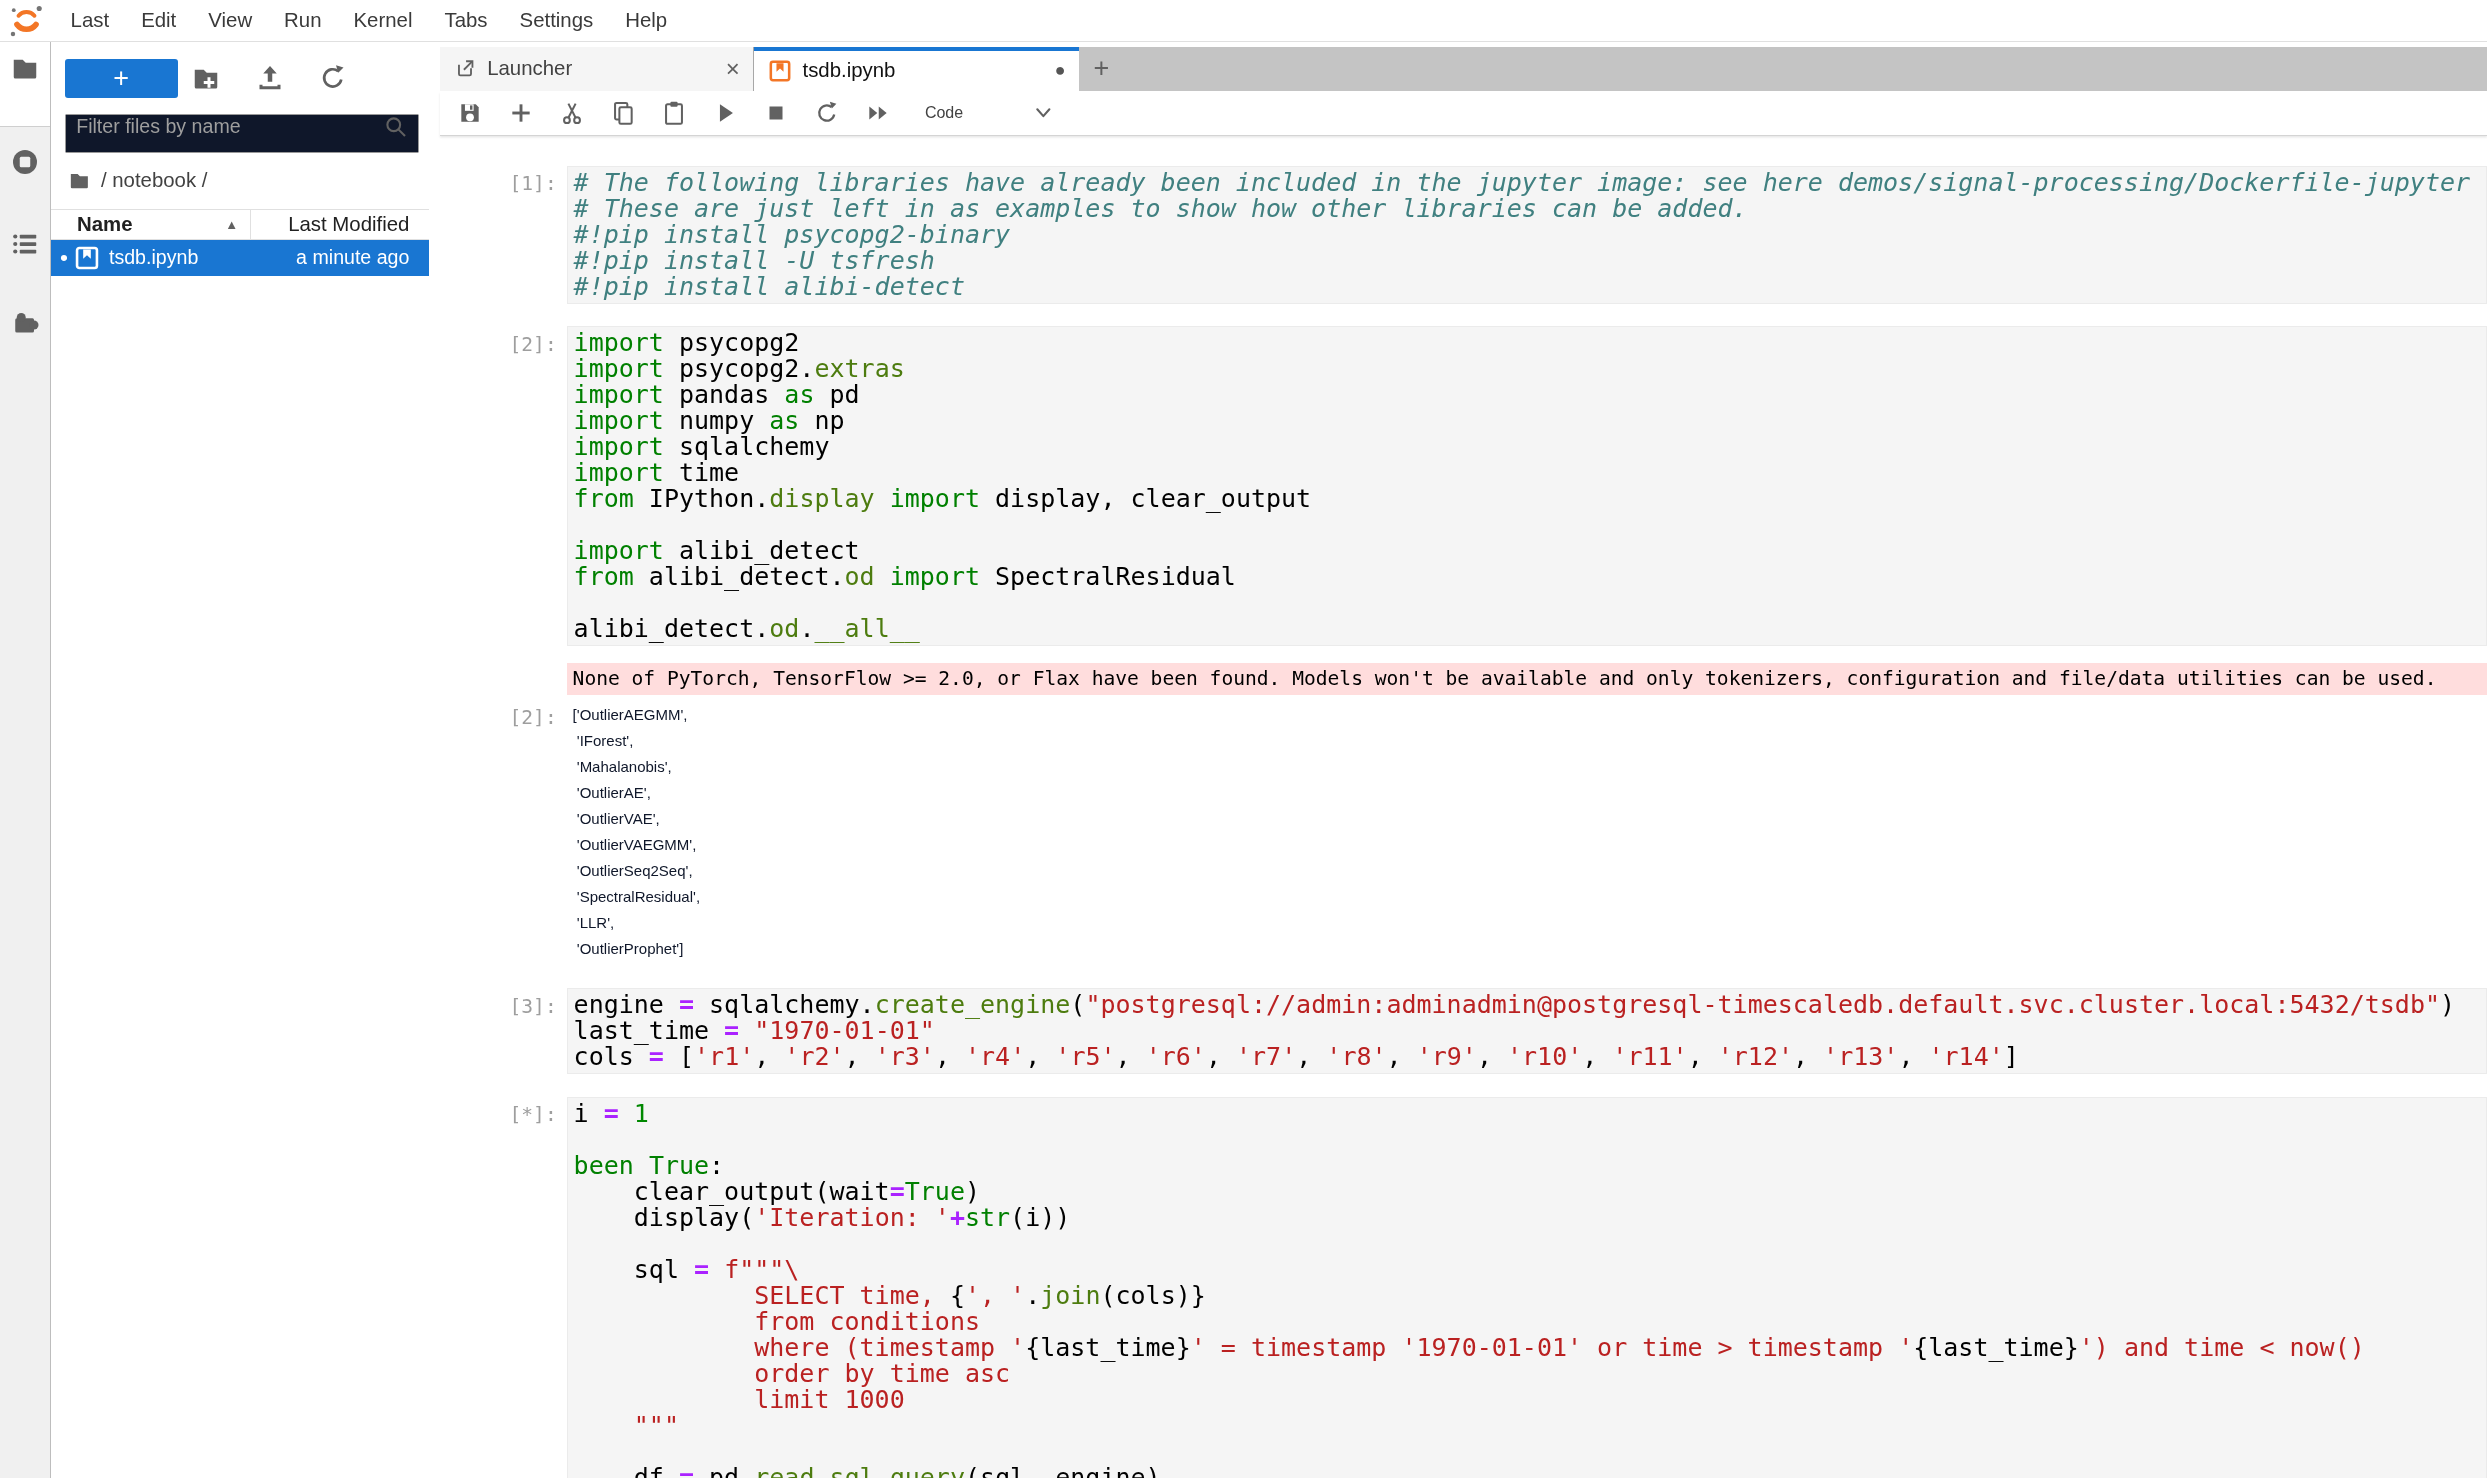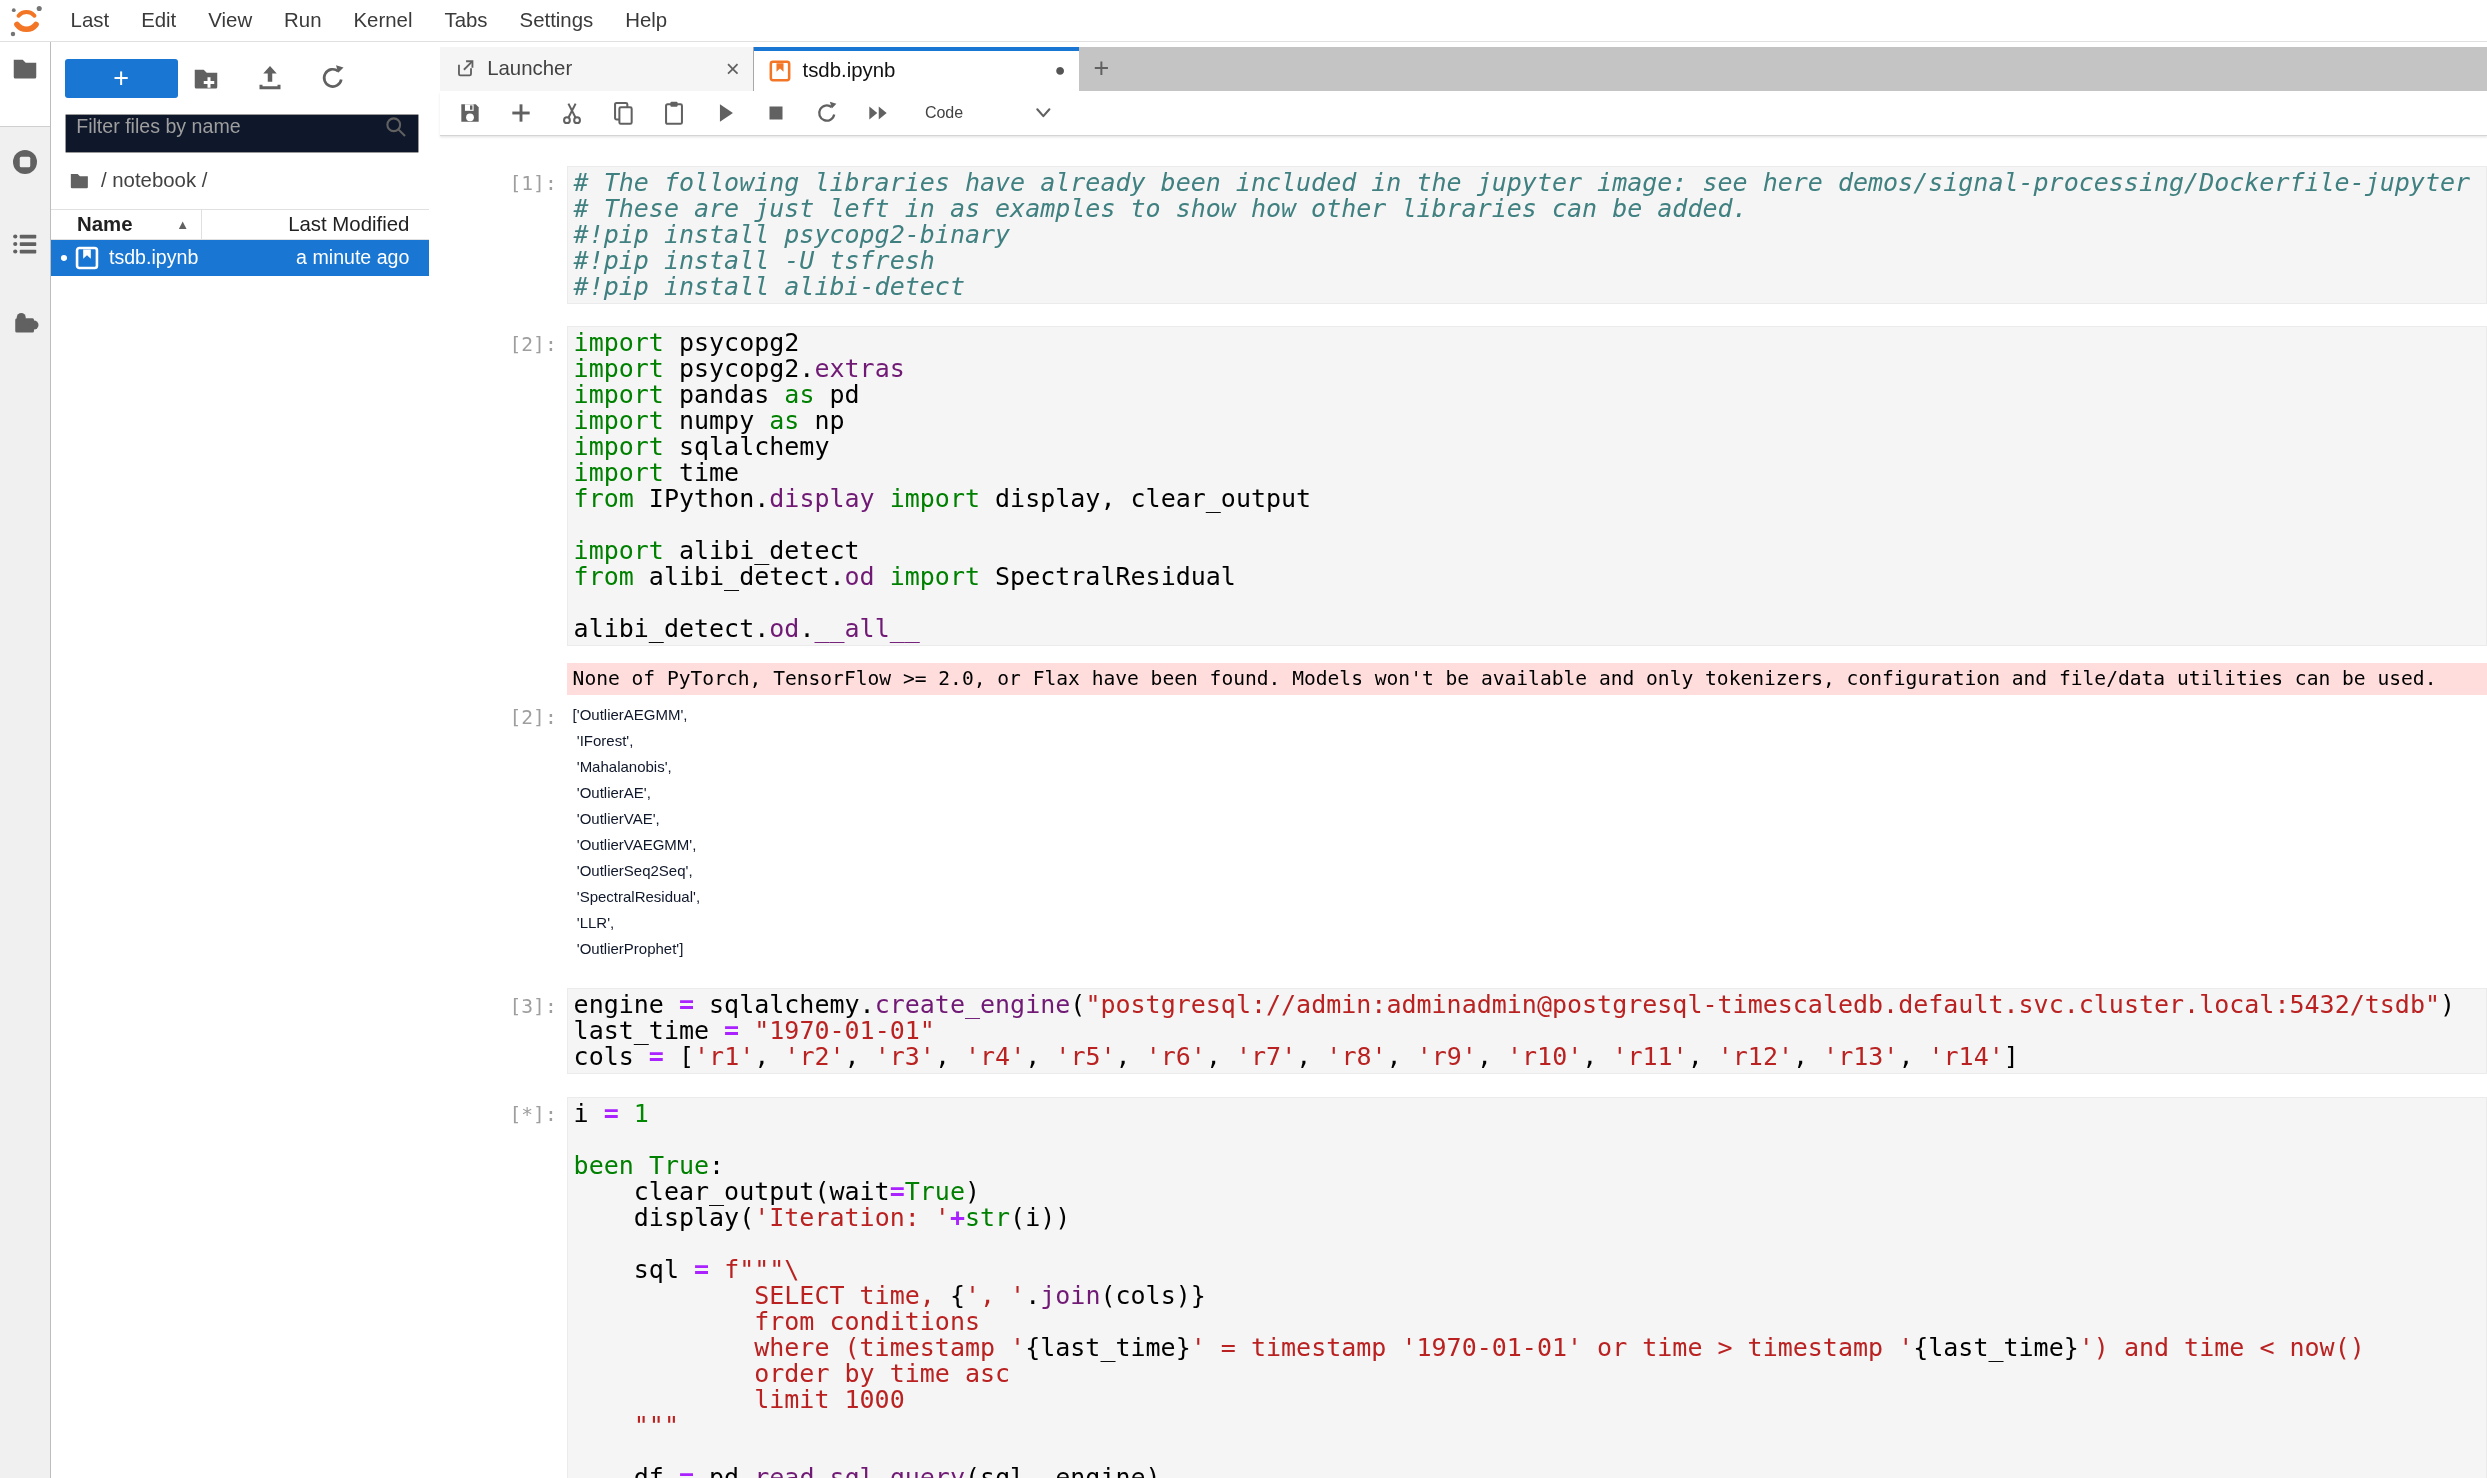--- a/index.html
+++ b/index.html
@@ -20,21 +20,21 @@
   .filepanel{width:378px;flex:none;background:#fff;display:flex;flex-direction:column}
   .fb-toolbar{height:72px;display:flex;align-items:center}
   .newlaunch{margin-left:13.6px;width:113px;height:39px;background:#1976d2;border:none;border-radius:3px;
     color:#fff;font-size:27px;line-height:36px;text-align:center}
   .fbt-icon{width:30px;height:30px;flex:none}
   .filter{margin:0 9.8px 0 13.6px;height:39px;border:0.8px solid #999;border-radius:1.5px;display:flex;align-items:flex-start;padding:0 10.6px;background:#0f172a}
   .filter .ph{flex:1;font-size:19.6px;color:#9e9e9e}
   .crumbs{height:30px;margin-top:12px;display:flex;align-items:center;padding-left:16.6px;font-size:20.4px;color:#424242}
   .crumbs svg{margin-right:10.6px}
   .listhead{margin-top:13.6px;height:31px;border-top:0.8px solid #e0e0e0;border-bottom:0.8px solid #e0e0e0;display:flex;align-items:center;font-size:20.4px;color:#212121}
-  .lh-name{width:151px;display:flex;align-items:center;border-right:0.8px solid #e0e0e0;height:100%}
+  .lh-name{width:200px;display:flex;align-items:center;border-right:0.8px solid #e0e0e0;height:100%}
   .lh-name b{margin-left:26px;font-weight:bold}
   .lh-sort{margin-left:auto;margin-right:12px;font-size:13px;color:#616161}
   .lh-mod{flex:1;text-align:right;padding-right:19.6px;color:#212121}
   .filerow{height:36px;background:#1976d2;color:#fff;display:flex;align-items:center;font-size:19.6px}
   .filerow .dot{margin-left:9px;font-size:22.7px;line-height:22.7px}
   .filerow svg{margin-left:6px;flex:none}
   .filerow .fname{margin-left:9px}
   .filerow .ftime{margin-left:auto;padding-right:19.6px}
   .splitter{width:11.3px;flex:none;background:#fff}
   
@@ -68,21 +68,21 @@
     font-family:"DejaVu Sans Mono",monospace;font-size:19.6px;line-height:26px;white-space:pre}
   .result{flex:1;min-width:0;padding:3px 0 3px 5.3px;color:#0f172a;
     font-family:Liberation Sans, sans-serif;font-size:15px;line-height:26px}
   
   .tk-pl{color:#000}
   .tk-kw{color:#008000;font-weight:normal}
   .tk-op{color:#aa22ff;font-weight:bold}
   .tk-str{color:#ba2121}
   .tk-num{color:#080}
   .tk-com{color:#408080;font-style:italic}
-  .tk-prop{color:#701a75}
+  .tk-prop{color:#4d7c0f}
   .tk-bi{color:#008000}
 </style>
 </head>
 <body>
 
 <div class="topbar">
   <svg class="logo" viewBox="0 0 44 44">
     <path d="M10 27 A 15 15 0 0 0 34 27" fill="none" stroke="#f37626" stroke-width="7" stroke-linecap="round"></path>
     <path d="M12 16 A 13 13 0 0 1 32 16" fill="none" stroke="#f37626" stroke-width="5" stroke-linecap="round"></path>
     <circle cx="6" cy="9" r="2.4" fill="#757575"></circle>

